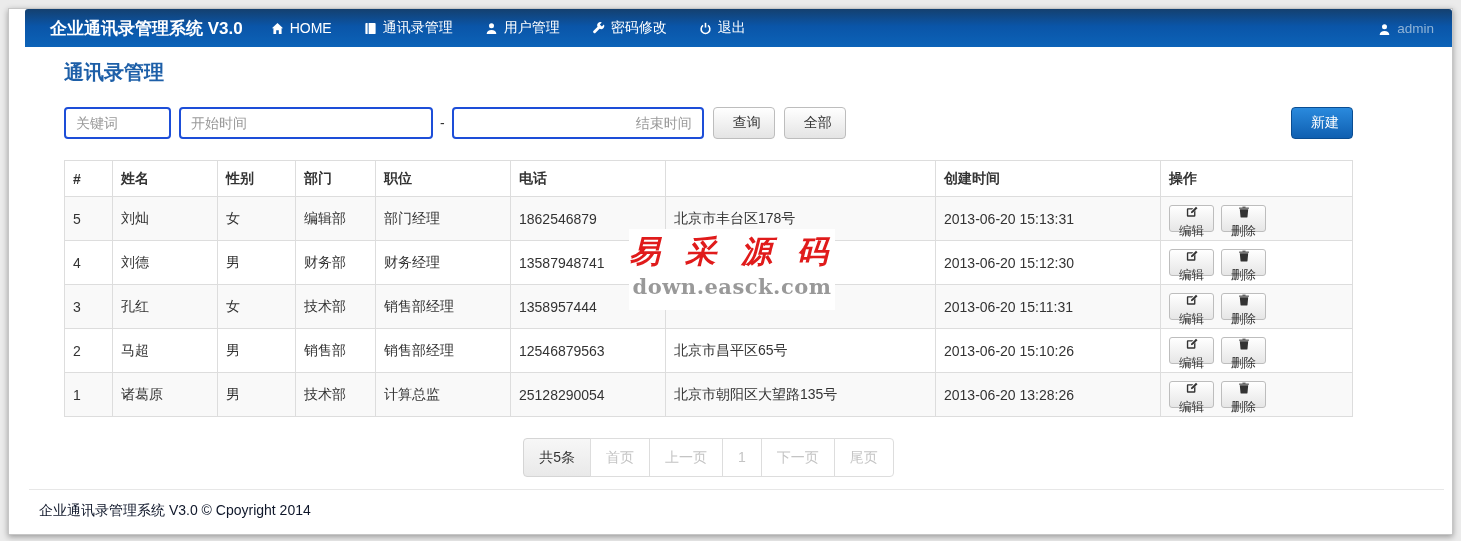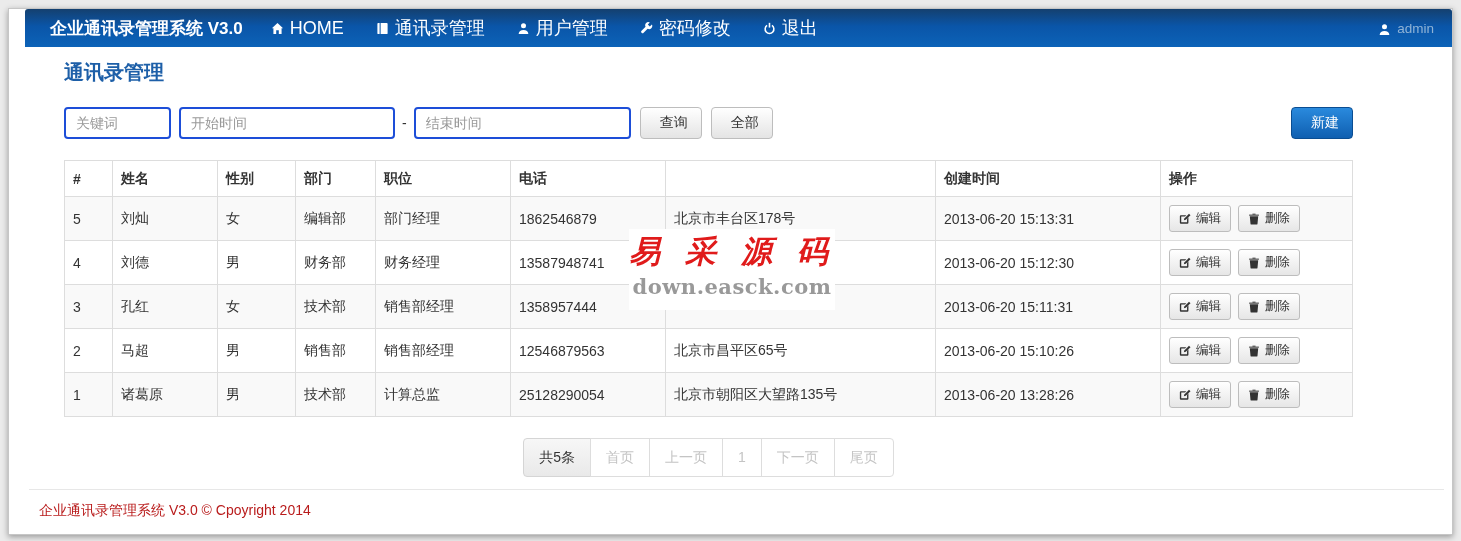--- a/index.html
+++ b/index.html
@@ -21,40 +21,40 @@
   .navbar {
     height:38px;
     display:flex; align-items:center;
     background:linear-gradient(to bottom,#14406f 0%,#0a55a8 45%,#0c63b8 100%);
     border-radius:3px 3px 0 0;
     color:#fff;
     margin-left:16px;
   }
   .brand { font-size:17px; font-weight:bold; padding:0 0 0 25px; white-space:nowrap; }
   .nav-items { display:flex; align-items:center; margin-left:28px; gap:32px; list-style:none; }
-  .nav-item { display:flex; align-items:center; gap:6px; font-size:18px; cursor:pointer; white-space:nowrap; }
+  .nav-item { display:flex; align-items:center; gap:6px; font-size:14px; cursor:pointer; white-space:nowrap; }
   .navbar-right { margin-left:auto; padding-right:18px; display:flex; align-items:flex-end; gap:6px; cursor:pointer; }
   .navbar-right .label { color:#8fb3d6; font-size:13.5px; }
   .icon { display:inline-flex; align-items:center; }
   .icon svg { width:13px; height:13px; display:block; }
   .btn-sm .icon svg { width:12px; height:12px; }
   
   .content { padding:12px 99px 0 55px; }
   .page-title { font-size:20px; font-weight:bold; color:#1d5fa8; line-height:26px; margin-bottom:22px; }
   
   .filter-row { display:flex; align-items:center; }
   .txt-input {
     height:32px; border:2px solid #1d4ed8; border-radius:4px;
     padding:6px 10px; font-size:14px; color:#555;
     font-family:"Liberation Sans","DejaVu Sans",sans-serif;
   }
   .txt-input::placeholder { color:#999; opacity:1; }
   .in-keyword { width:107px; }
-  .in-start { width:216px; margin-left:8px; }
-  .in-end { width:217px; }
+  .in-start { width:254px; margin-left:8px; }
+  .in-end { width:252px;text-align:right; }
   .dash { margin:0 7px; color:#333; }
   .btn {
     display:inline-flex; align-items:center; gap:6px;
     height:32px; padding:0 13px; font-size:14px; color:#333;
     background:linear-gradient(to bottom,#ffffff,#e4e4e4);
     border:1px solid #bdbdbd; border-radius:4px; cursor:pointer;
     font-family:"Liberation Sans","DejaVu Sans",sans-serif;
     white-space:nowrap;
   }
   .btn + .btn { margin-left:9px; }
@@ -73,20 +73,21 @@
   .grid th { padding:8px; font-weight:bold; height:36px; background:#fff; }
   .grid td { padding:8px; height:41px; }
   .grid tbody tr:nth-child(odd) { background:#f9f9f9; }
   .btn-sm {
     display:inline-flex; align-items:center; gap:5px;
     height:27px; padding:0 9px; font-size:12.5px; color:#333;
     background:linear-gradient(to bottom,#ffffff,#e6e6e6);
     border:1px solid #bdbdbd; border-radius:3px; cursor:pointer;
     font-family:"Liberation Sans","DejaVu Sans",sans-serif;
     white-space:nowrap;
+    flex-direction:column;
   }
   .btn-sm + .btn-sm { margin-left:7px; }
   
   .pagination-wrap { text-align:center; margin-top:21px; }
   .pagination { display:inline-flex; list-style:none; }
   .page-item {
     padding:9px 15px; font-size:14px; line-height:19px;
     border:1px solid #ddd; margin-left:-1px; background:#fff;
     color:#c4c4c4; cursor:default; white-space:nowrap;
   }
@@ -107,21 +108,21 @@
     letter-spacing:7px; line-height:44px; white-space:nowrap;
   }
   .watermark .wm-sub {
     font-family:"DejaVu Serif","Liberation Serif",serif;
     font-weight:bold; font-size:21px; color:#999; letter-spacing:.5px; line-height:28px;
   }
   
   .footer {
     position:absolute; left:20px; right:8px; bottom:10px;
     border-top:1px solid #e7e7e7; padding:12px 10px 4px 10px;
-    font-size:14px; color:#b91c1c;
+    font-size:14px; color:#0f172a;
   }
 </style>
 </head>
 <body>
 
 <div class="page-card">
 
   <div class="navbar">
     <div class="brand">企业通讯录管理系统 V3.0</div>
     <ul class="nav-items">

